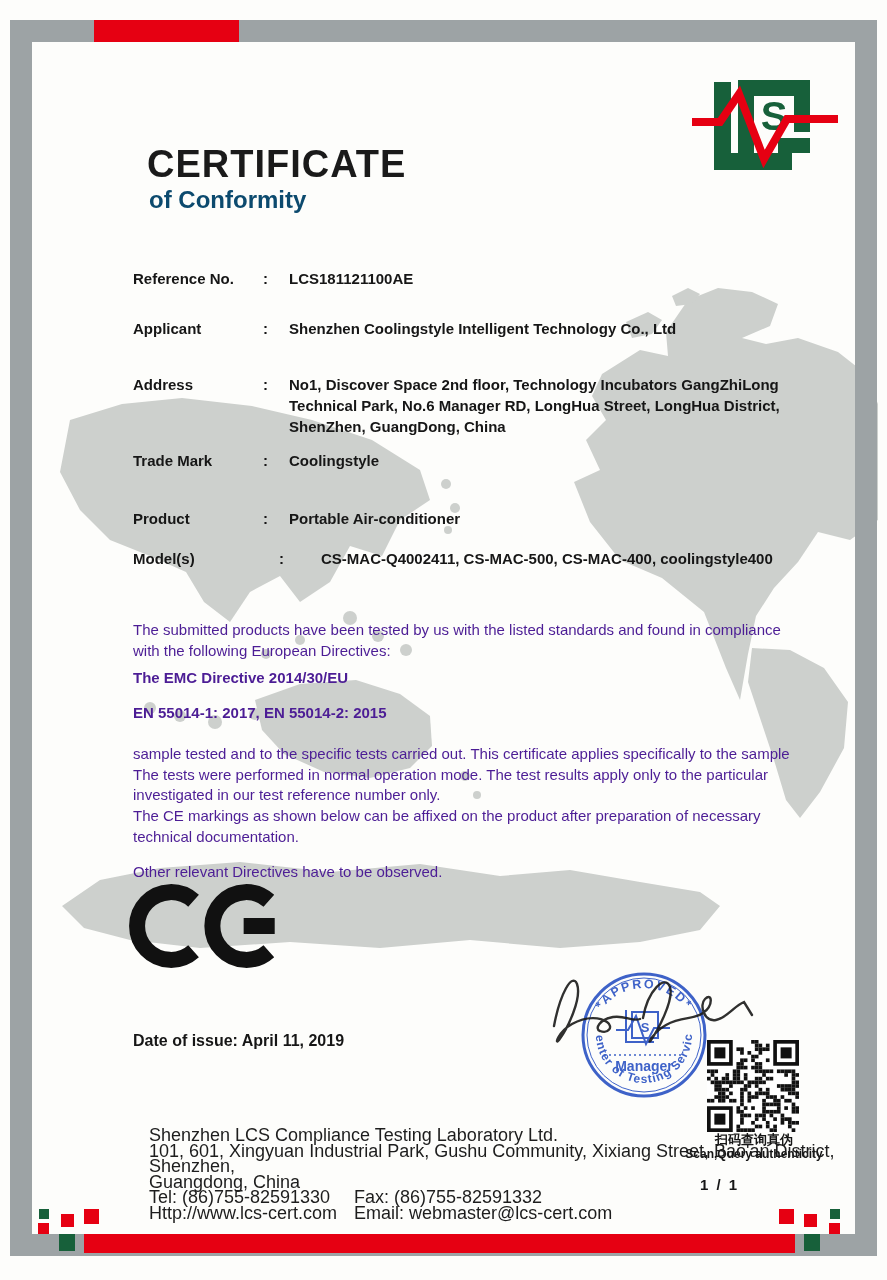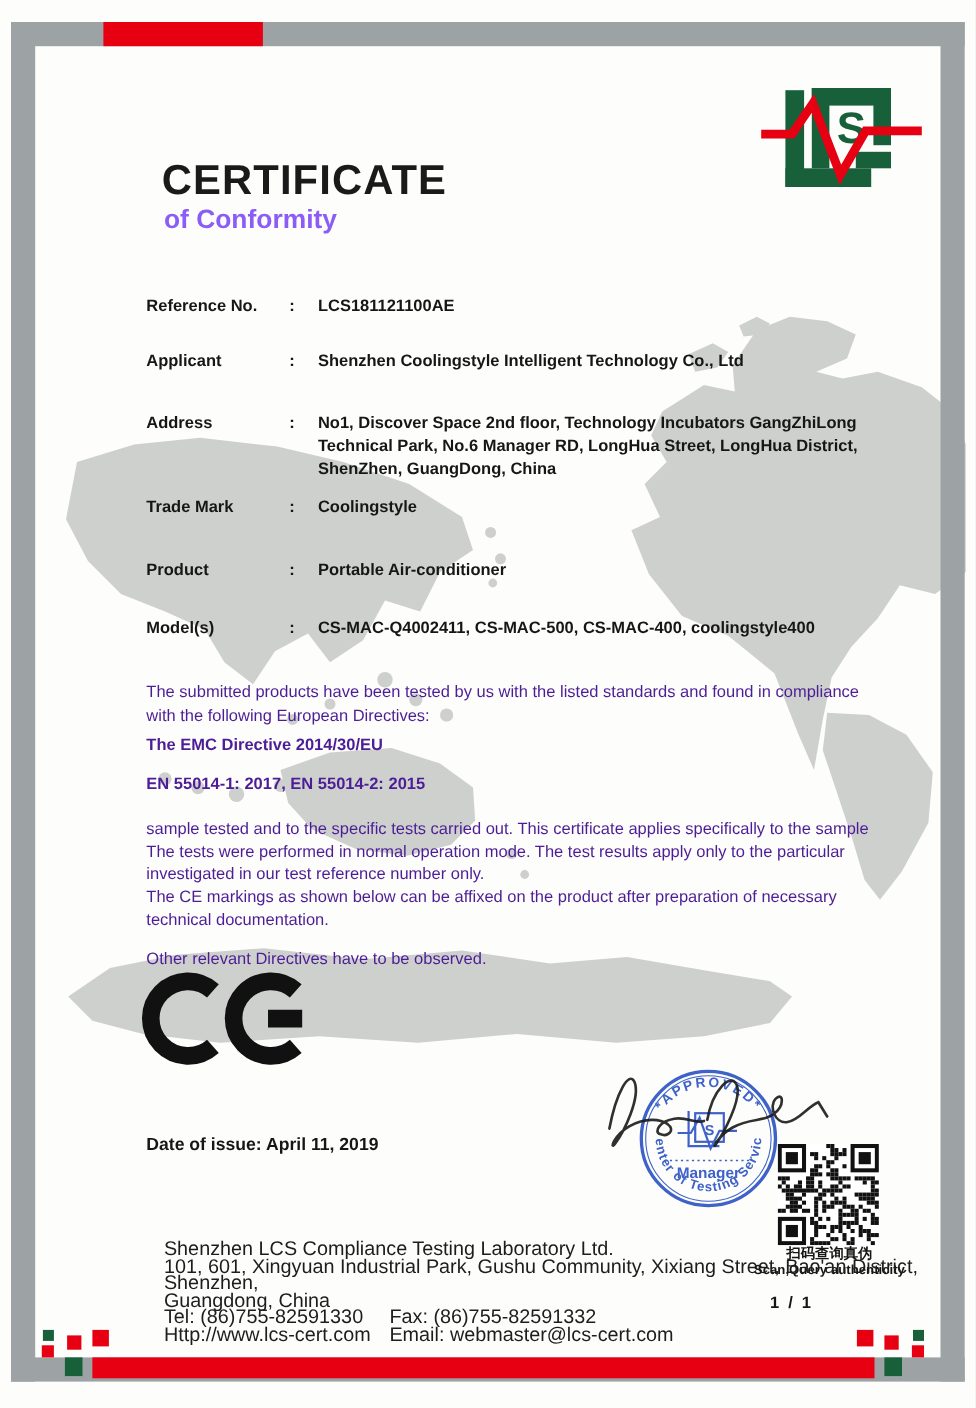--- a/index.html
+++ b/index.html
@@ -9,21 +9,21 @@
     font-family:"Liberation Sans","DejaVu Sans",sans-serif;
     color:#161616;
   }
   .abs{position:absolute;}
   
   .bar{position:absolute;background:#9da3a5;}
   .redseg{position:absolute;background:#e60012;}
   .greenseg{position:absolute;background:#17603a;}
   
   .title{font-size:38px;font-weight:bold;letter-spacing:1px;color:#1a1a1a;}
-  .subtitle{font-size:24px;font-weight:bold;color:#8b5cf6;}
+  .subtitle{font-size:24px;font-weight:bold;color:#0c4a6e;}
   .field-row{position:absolute;left:133px;display:flex;font-size:15px;font-weight:bold;line-height:21px;}
   .field-label{width:130px;flex:none;}
   .field-colon{width:26px;flex:none;}
   .field-value{width:505px;}
   .para{position:absolute;left:133px;font-size:15px;line-height:20.5px;color:#4c1d95;}
   .para.bold{font-weight:bold;}
   .date-line{position:absolute;left:133px;font-size:16px;font-weight:bold;}
   .footer{position:absolute;left:133px;top:1128px;font-size:18px;line-height:15.5px;color:#1d1d1d;margin-left:16px;}
   .footer .cols span:first-child{display:inline-block;width:205px;}
   .pagenum{position:absolute;left:680px;top:1176px;font-size:15px;font-weight:bold;letter-spacing:2px;margin-left:20px;}
@@ -121,21 +121,21 @@
   <div class="field-row" style="top:450px;">
     <span class="field-label">Trade Mark</span>
     <span class="field-colon">:</span>
     <span class="field-value">Coolingstyle</span>
   </div>
   <div class="field-row" style="top:508px;">
     <span class="field-label">Product</span>
     <span class="field-colon">:</span>
     <span class="field-value">Portable Air-conditioner</span>
   </div>
-  <div class="field-row" style="top:560px;">
+  <div class="field-row" style="top:548px;gap:16px;">
     <span class="field-label">Model(s)</span>
     <span class="field-colon">:</span>
     <span class="field-value">CS-MAC-Q4002411, CS-MAC-500, CS-MAC-400, coolingstyle400</span>
   </div>
 
   <div class="para" style="top:620px;">
     <div>The submitted products have been tested by us with the listed standards and found in compliance</div>
     <div>with the following European Directives:</div>
   </div>
   <div class="para bold" style="top:668px;">The EMC Directive 2014/30/EU</div>

